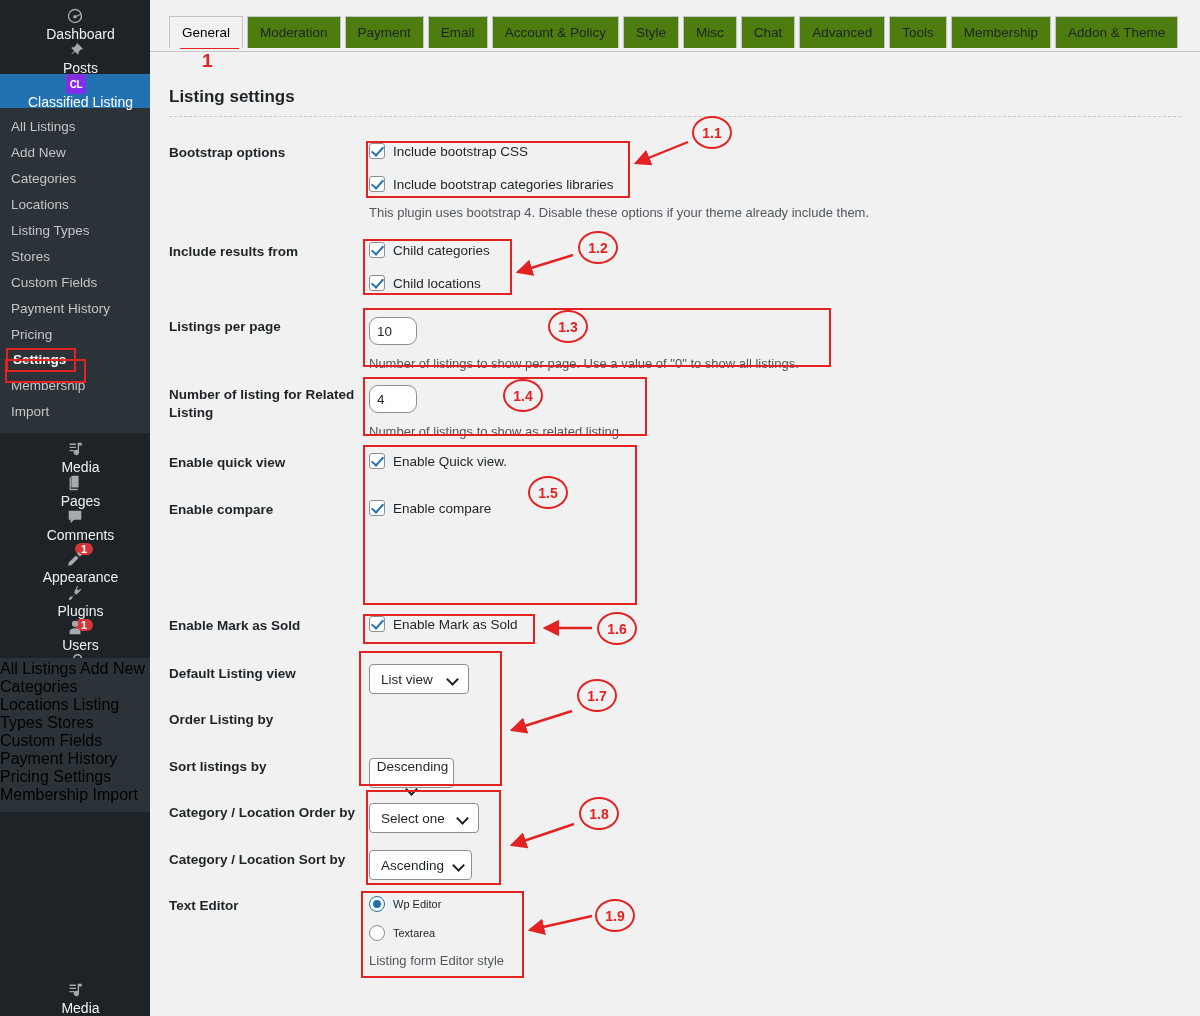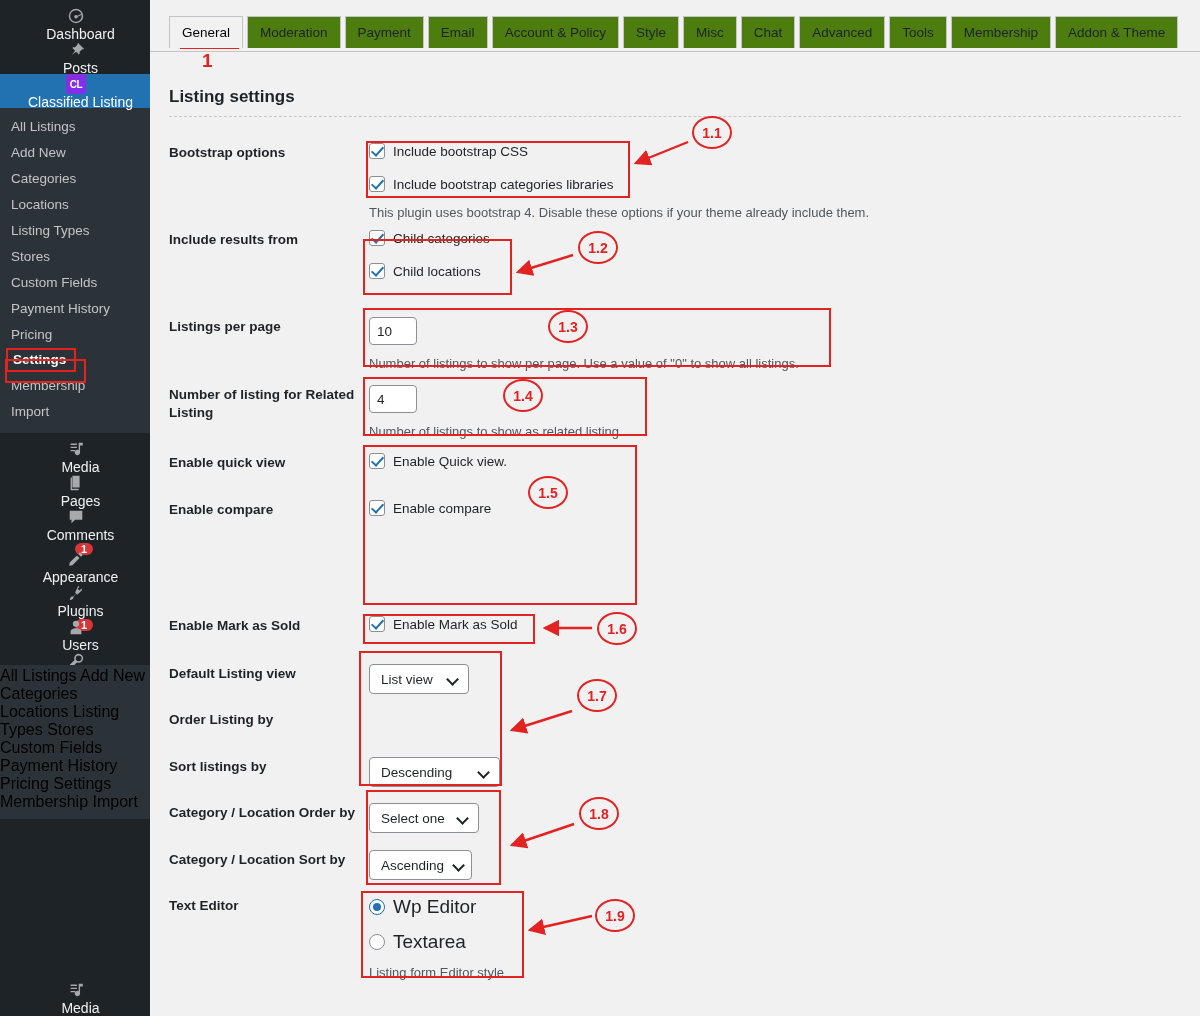--- a/index.html
+++ b/index.html
@@ -21,21 +21,21 @@
   .nav-top { padding-top: 6px; }
   .nav-item {
     display: flex; align-items: center;
     height: 34px; padding-left: 11px;
     color: #f0f0f1; font-size: 14px;
     position: relative;
     flex-direction: column;
   }
   .nav-item .ico {
     width: 20px; height: 20px; margin-right: 9px;
-    display: inline-flex; align-items: center; justify-content: center;
+    display: inline-flex; align-items: center; 
     color: #a7aaad; flex: 0 0 20px;
   }
   .nav-item .ico svg { width: 18px; height: 18px; fill: #a7aaad; }
   .nav-item.current {
     background: #2271b1; color: #fff; font-weight: 400;
   }
   .nav-item.current::after {
     content: ""; position: absolute; right: -8px; top: 50%;
     margin-top: -8px; border: 8px solid transparent;
     border-right-color: #f0f0f1; border-left: 0;
@@ -60,21 +60,21 @@
   }
   .submenu .sub-item.boxed {
     display: inline-block;
     border: 2px solid #e32222;
     padding: 2px 8px 2px 5px;
     margin-left: 6px;
     color: #fff; font-weight: bold;
   }
   .sub-overlay {
     position: absolute; left: 0; width: 150px;
-    background: #2c3338; padding: 2px 0 8px 0; margin-top: 7px;
+    background: #2c3338; padding: 2px 0 8px 0;
   }
 
   
   #main {
     position: absolute; left: 150px; top: 0;
     width: 1050px; height: 1016px;
     background: #f1f1f1;
   }
 
   
@@ -139,25 +139,25 @@
     width: 16px; height: 16px; flex: 0 0 16px;
     border: 1px solid #8c8f94; border-radius: 50%;
     background: #fff; margin-right: 8px; position: relative;
   }
   .radio.selected::after {
     content: ""; position: absolute;
     left: 3px; top: 3px; width: 8px; height: 8px;
     border-radius: 50%; background: #2271b1;
   }
   .radio.selected { border-color: #2271b1; }
-  .radio-label { font-size: 19px; color: #1d2327; }
+  .radio-label { font-size: 11px; color: #1d2327; }
 
   .num-input {
     width: 48px; height: 28px;
-    border: 1px solid #8c8f94; border-radius: 4px;
+    border: 1px solid #8c8f94; border-radius: 9px;
     background: #fff; font-size: 13.5px; color: #1d2327;
     padding: 0 7px; font-family: "Liberation Sans", sans-serif;
   }
   .helptext {
     font-size: 13px; color: #50575e; line-height: 18px;
   }
 
   .sel {
     display: inline-flex; align-items: center; justify-content: space-between;
     height: 30px; border: 1px solid #8c8f94; border-radius: 4px;
@@ -371,21 +371,21 @@
           <span class="chk-label">Include bootstrap CSS</span>
         </div>
         <div class="chk-line">
           <span class="chk checked"></span>
           <span class="chk-label">Include bootstrap categories libraries</span>
         </div>
         <div class="helptext" style="margin-top:12px;">This plugin uses bootstrap 4. Disable these options if your theme already include them.</div>
       </div>
     </div>
 
-    <div class="form-row" style="top:230px;">
+    <div class="form-row" style="top:242px;">
       <div class="row-label">Include results from</div>
       <div class="row-field">
         <div class="chk-line" style="margin-bottom:17px;">
           <span class="chk checked"></span>
           <span class="chk-label">Child categories</span>
         </div>
         <div class="chk-line">
           <span class="chk checked"></span>
           <span class="chk-label">Child locations</span>
         </div>
@@ -449,21 +449,21 @@
       </div>
     </div>
 
     <div class="form-row" style="top:710px;">
       <div class="row-label">Order Listing by</div>
     </div>
 
     <div class="form-row" style="top:757px;">
       <div class="row-label">Sort listings by</div>
       <div class="row-field">
-        <div class="sel" style="width:131px;">
+        <div class="sel" style="width:85px;flex-direction:column;">
           <span>Descending</span>
           <span class="chev"></span>
         </div>
       </div>
     </div>
 
     <div class="form-row" style="top:803px;">
       <div class="row-label">Category / Location Order by</div>
       <div class="row-field">
         <div class="sel" style="width:110px;">

